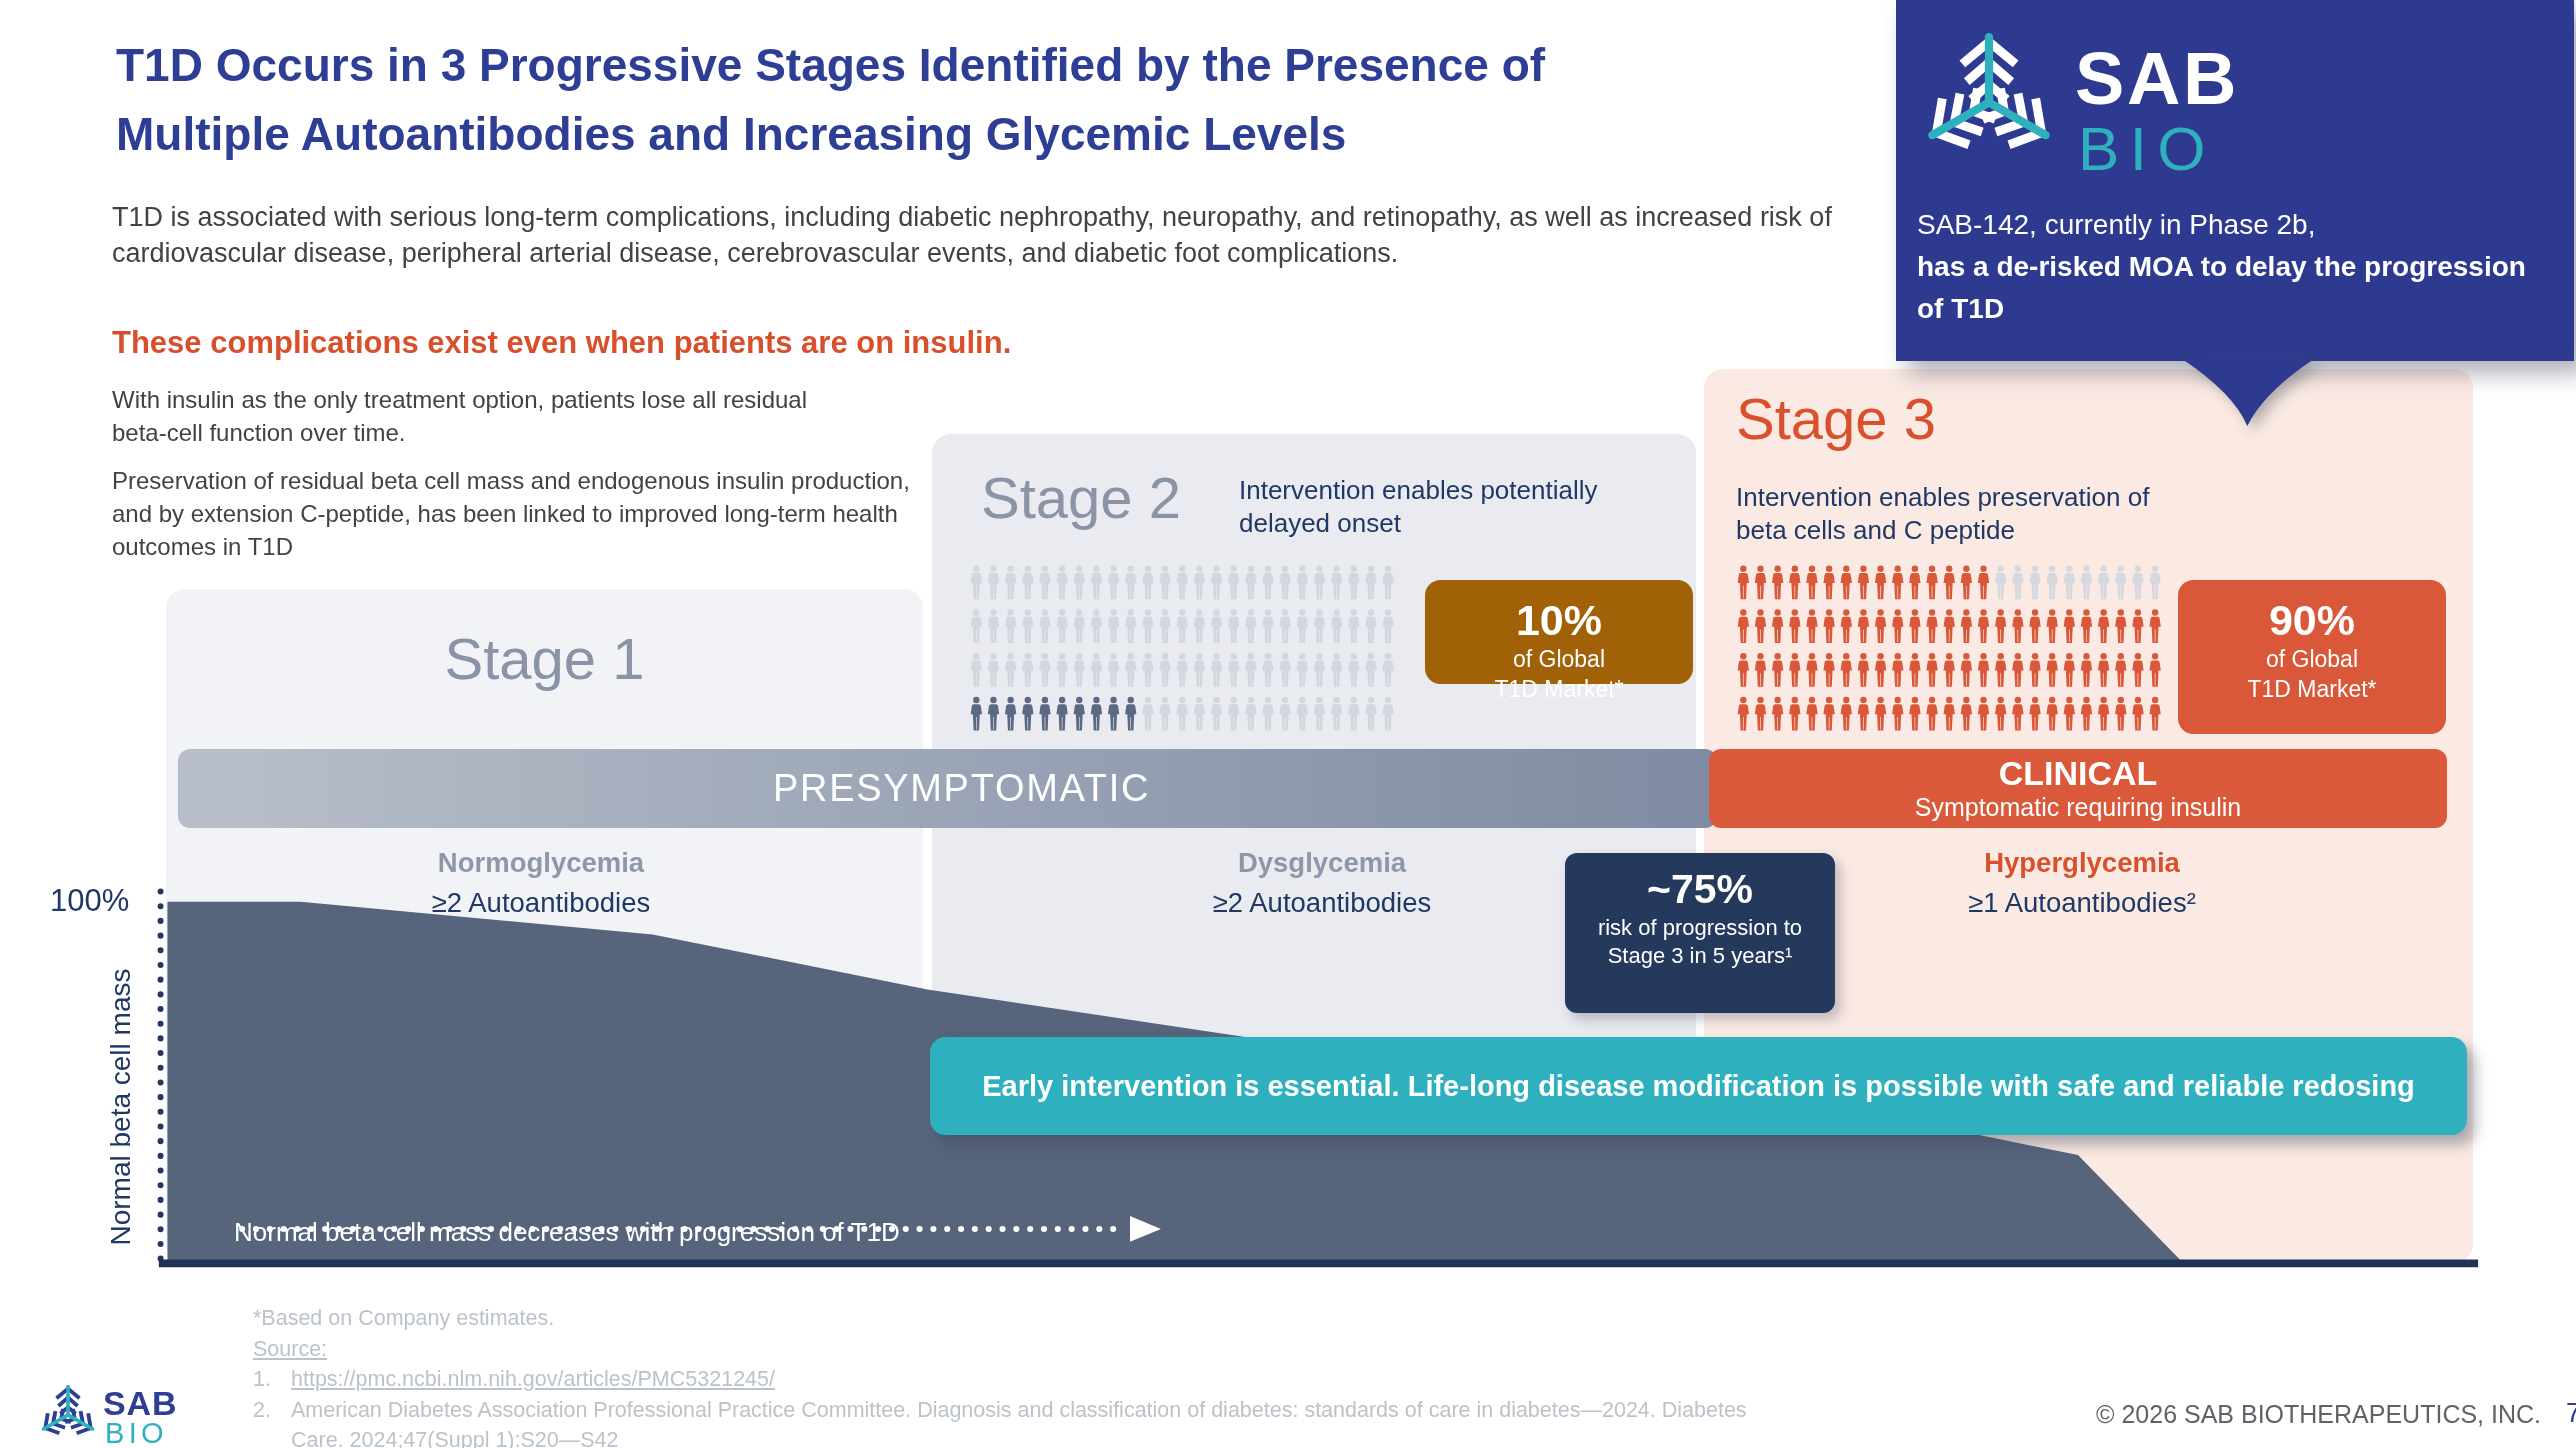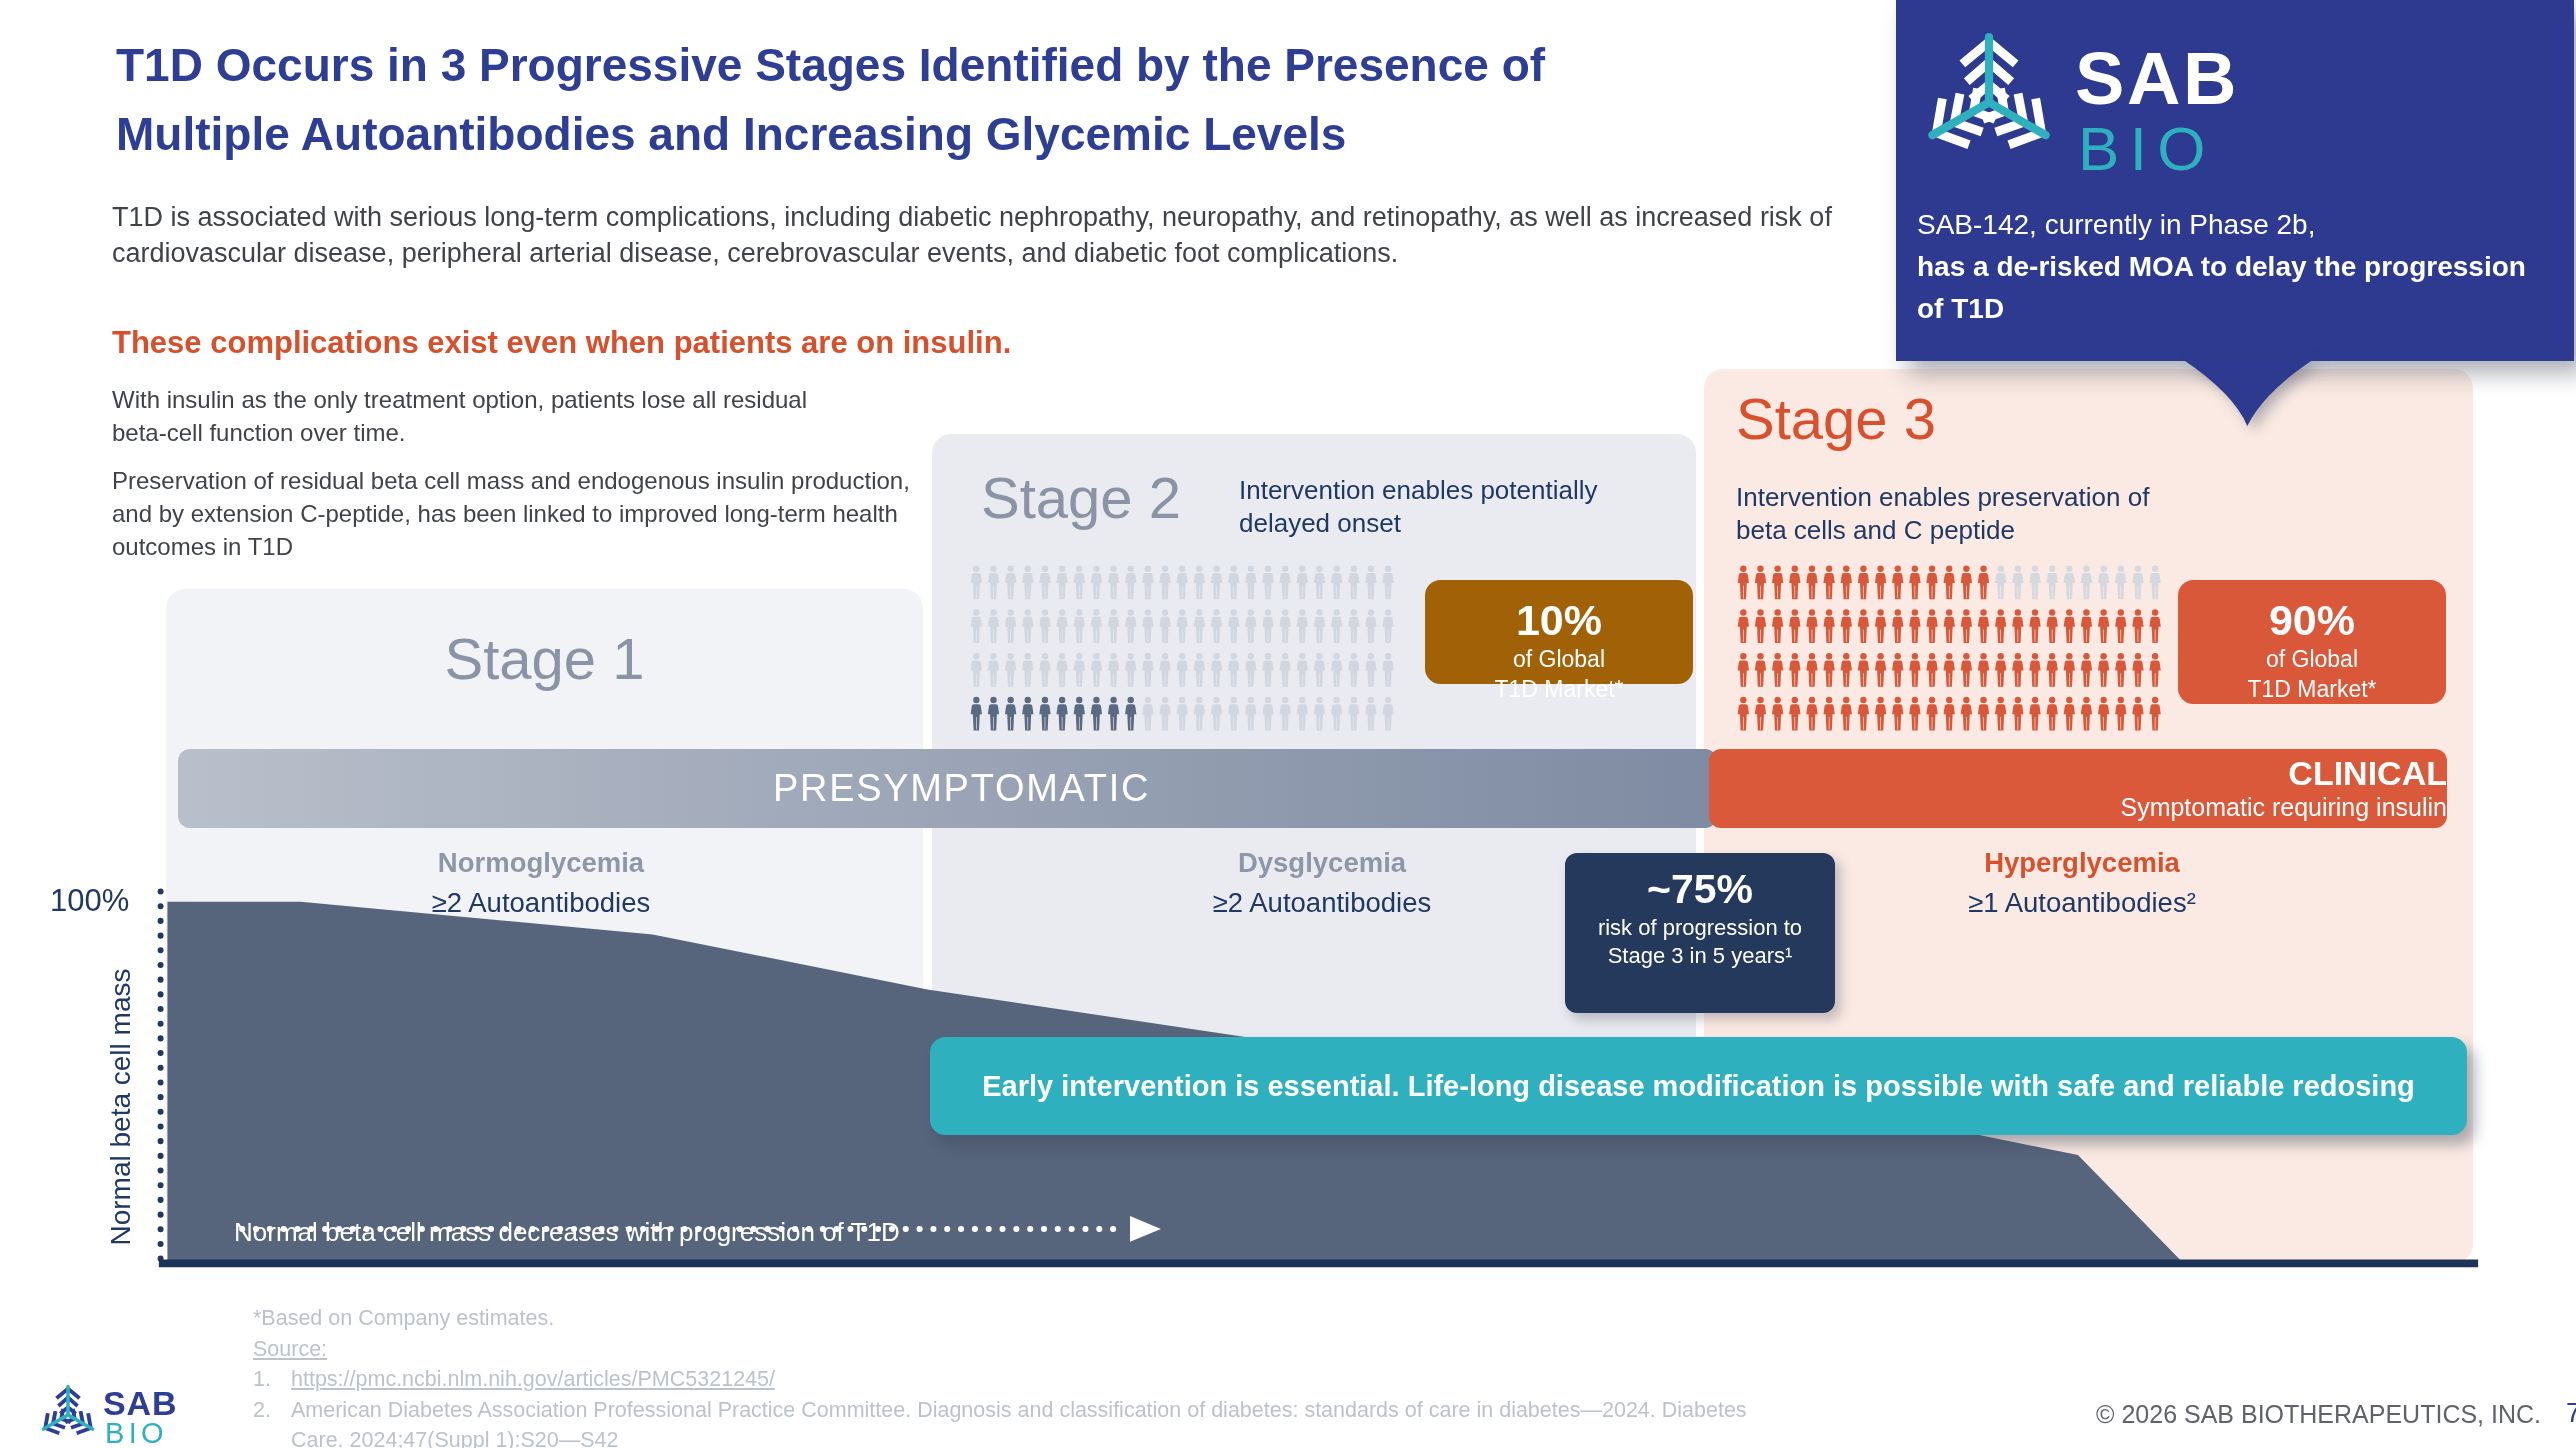--- a/index.html
+++ b/index.html
@@ -37,28 +37,28 @@
   .stage3-sub{left:1736px;top:481px;width:447px;font-size:26px;line-height:1.25;color:#1f3864;z-index:3;}
 
   .picto{z-index:3;}
   .picto2{left:969px;top:563px;width:429px;height:175px;}
   .picto3{left:1736px;top:563px;width:429px;height:175px;}
 
   .market{z-index:3;border-radius:15.5px;color:#ffffff;text-align:center;padding-top:15.5px;box-sizing:border-box;}
   .market .pct{font-size:43px;font-weight:bold;line-height:1.15;}
   .market .sub{font-size:23px;line-height:1.3;}
   .market10{left:1413px;top:580px;width:268px;height:104px;background:#a16207;margin-left:12px;}
-  .market90{left:2178px;top:580px;width:268px;height:124px;background:#d9583a;}
+  .market90{left:2178px;top:580px;width:268px;height:154px;background:#d9583a;}
 
   .presym{left:178px;top:749px;width:1511px;height:79px;border-radius:12px;z-index:3;
           background:linear-gradient(90deg,#b9bfca 0%,#98a2b4 55%,#7e8ba2 100%);
           display:flex;align-items:center;justify-content:center;
           color:#ffffff;font-size:38px;letter-spacing:1.7px;padding-left:28px;}
   .clinical{left:1709px;top:749px;width:738px;height:79px;border-radius:12px;z-index:3;background:#d9593a;
-            display:flex;flex-direction:column;align-items:flex-end;justify-content:center;color:#ffffff;}
+            display:flex;flex-direction:column;align-items:center;justify-content:center;color:#ffffff;}
   .clinical .l1{font-size:34px;font-weight:bold;line-height:1.1;}
   .clinical .l2{font-size:25px;line-height:1.2;}
 
   .glabel{z-index:4;text-align:center;line-height:1.45;}
   .glabel .t{font-size:27.5px;font-weight:bold;}
   .glabel .s{font-size:27.5px;color:#1f3864;}
   .glabel1{left:249px;top:843px;width:584px;}
   .glabel2{left:1030px;top:843px;width:584px;}
   .glabel3{left:1790px;top:843px;width:584px;}
   .glabel1 .t,.glabel2 .t{color:#8d97a7;}

